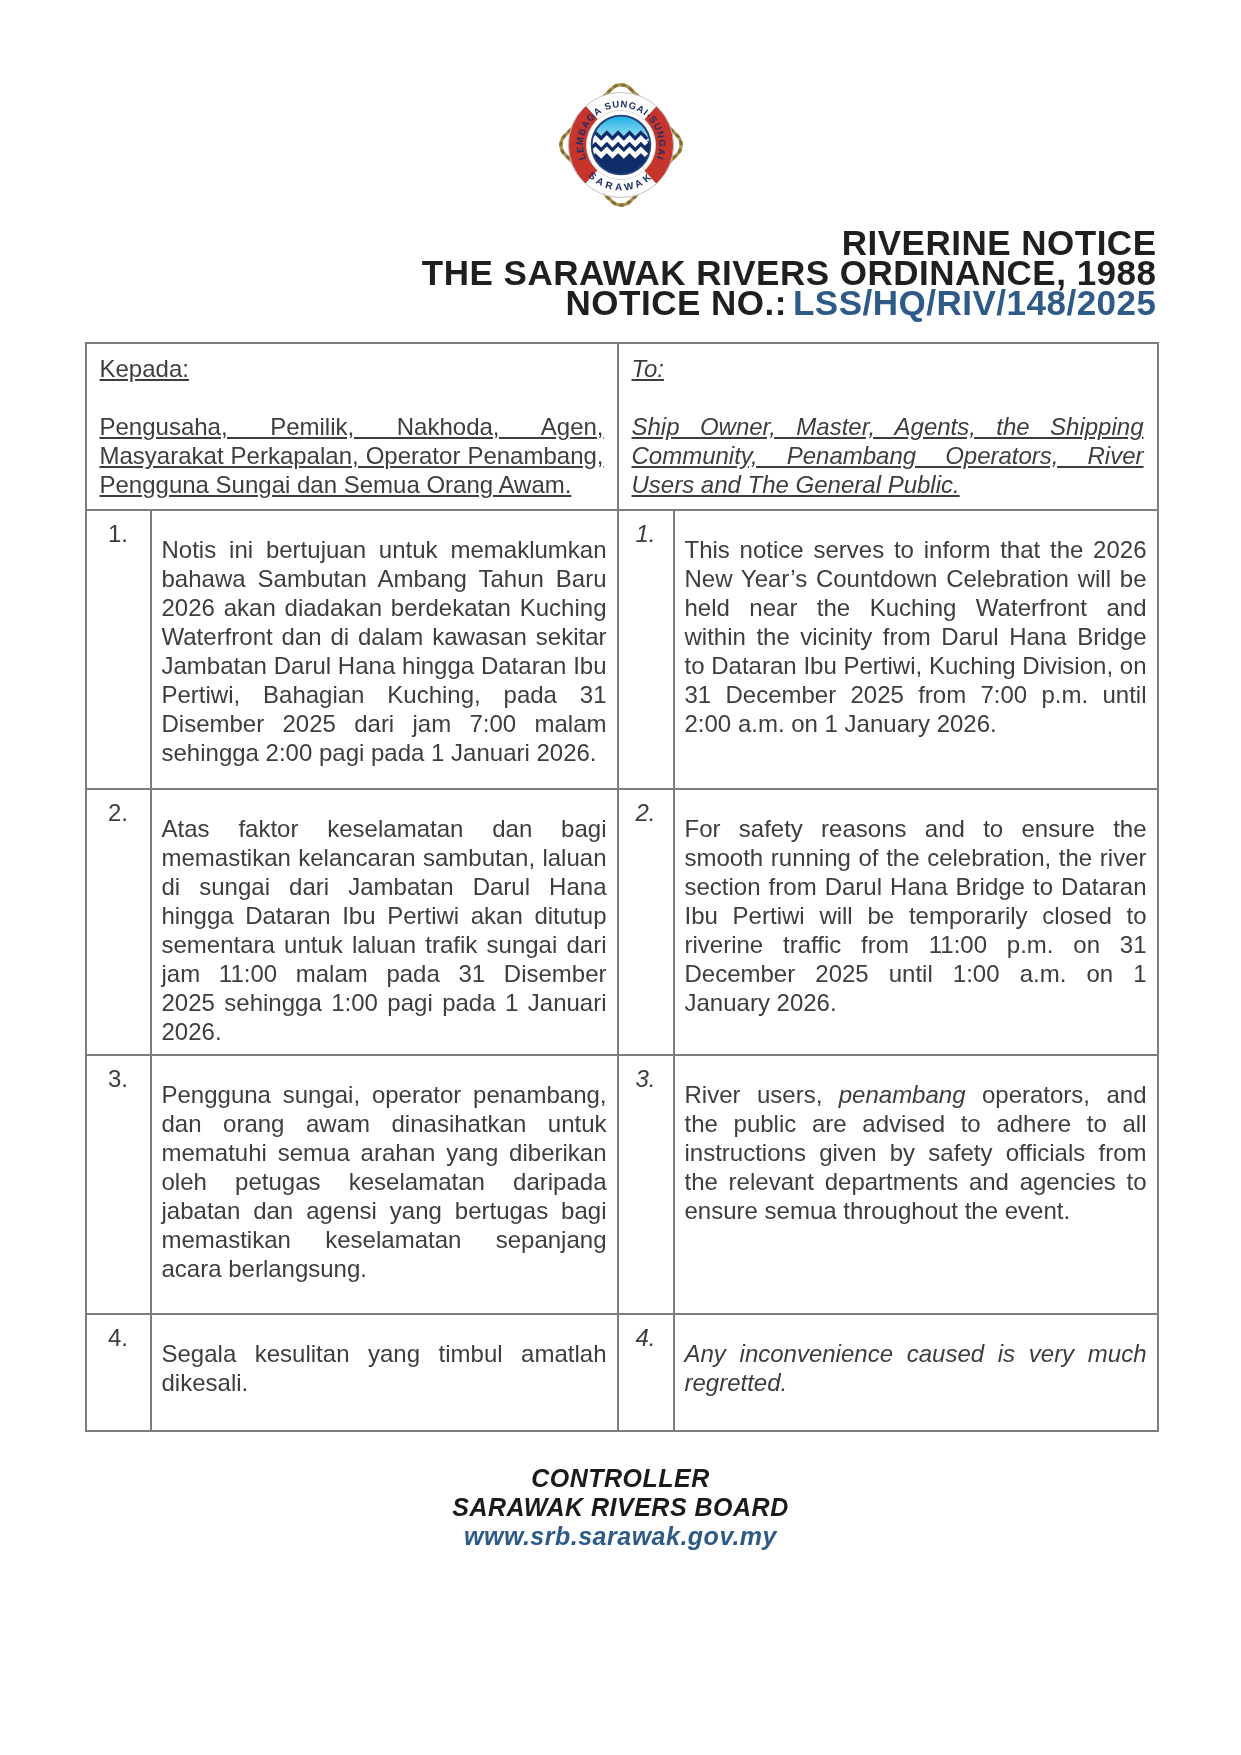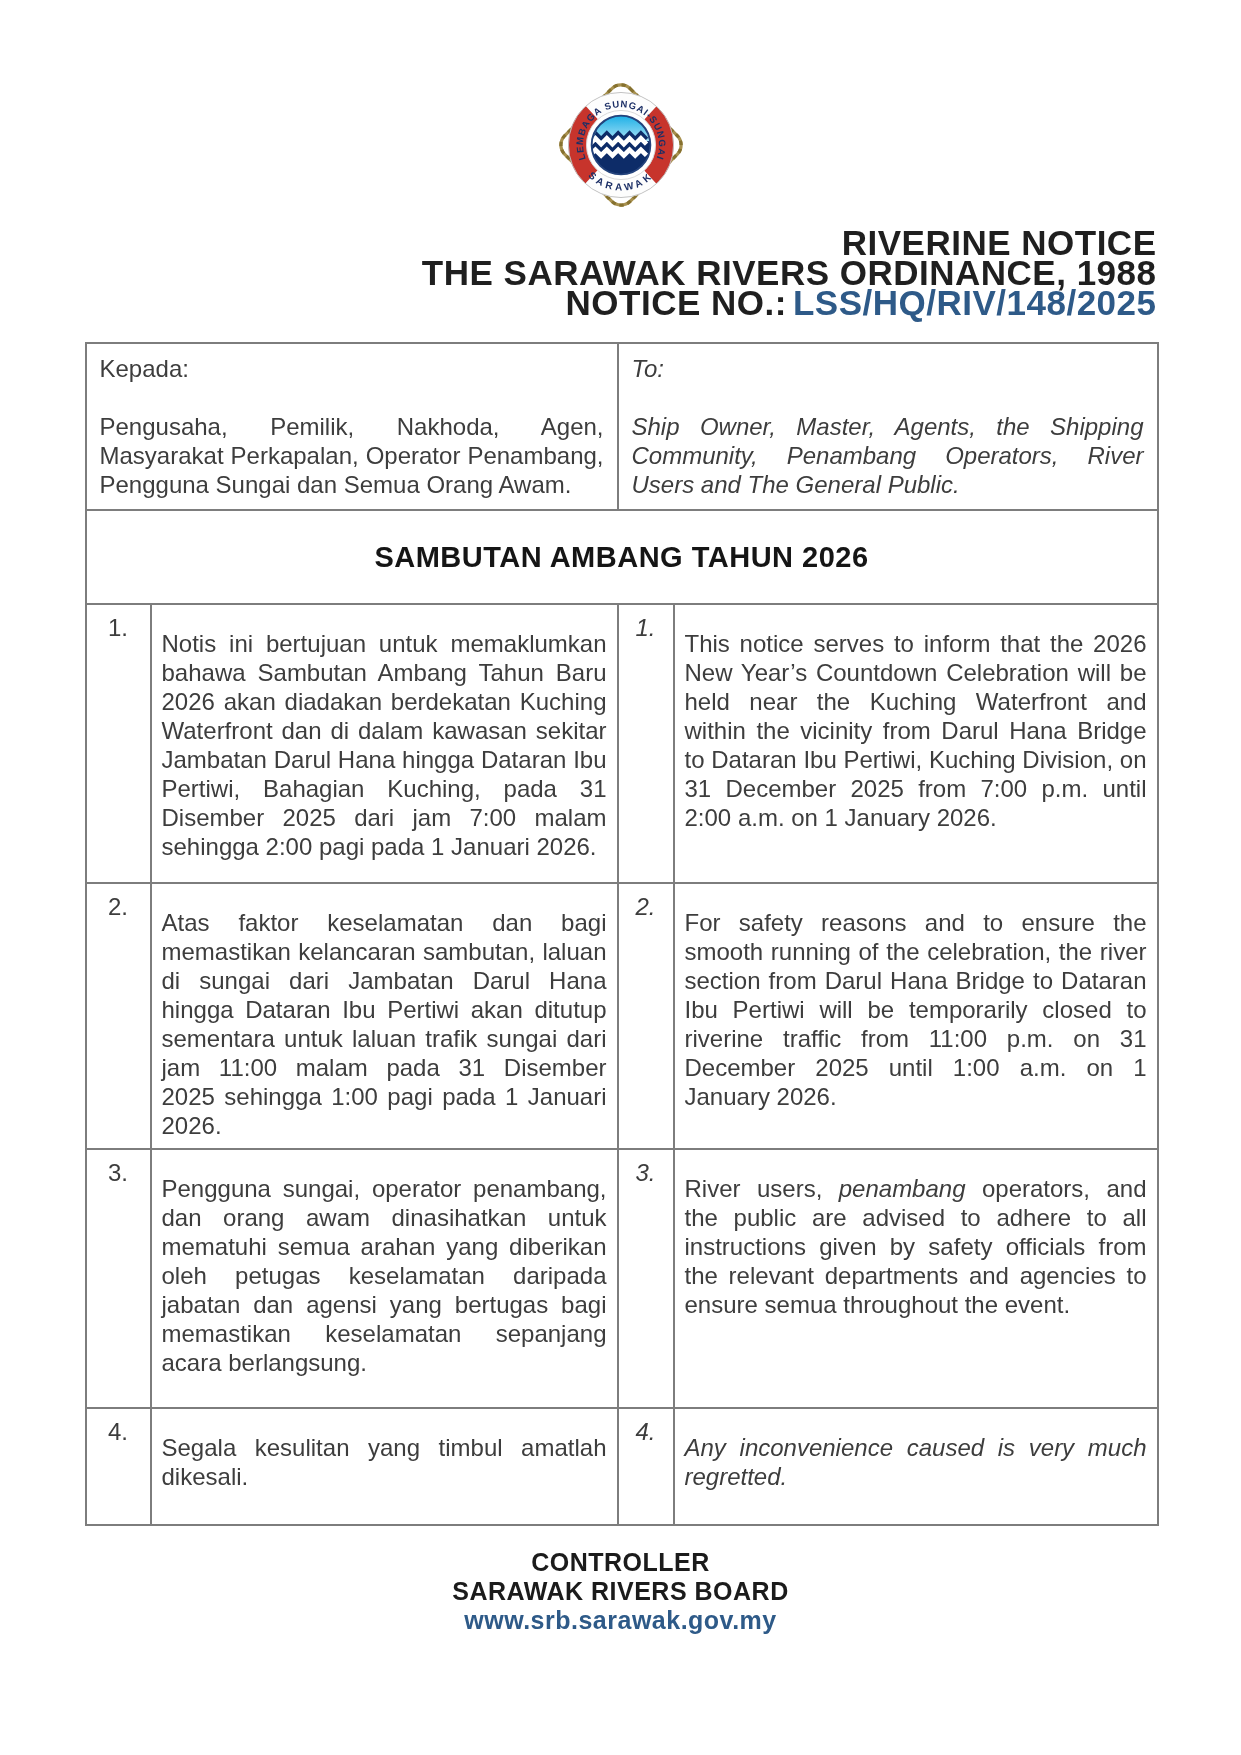--- a/index.html
+++ b/index.html
@@ -52,36 +52,37 @@
     text-align: center;
     vertical-align: middle !important;
     font-weight: bold;
     font-size: 29px;
     color: #151515;
     letter-spacing: 0.5px;
   }
   .j { text-align: justify; margin: 0; }
   .it { font-style: italic; }
 
-  tr.row-recipients { height: 160px; }
+  tr.row-recipients { height: 160px; text-decoration: underline; }
   tr.row-title      { height: 94px; }
   tr.row-item-1     { height: 279px; }
   tr.row-item-2     { height: 254px; }
   tr.row-item-3     { height: 259px; }
   tr.row-item-4     { height: 117px; }
 
   
   .footer-block {
-    margin-top: 22px;
+    margin-top: 32px;
     text-align: center;
     font-weight: bold;
     font-size: 25px;
     line-height: 29px;
     color: #1b1b1b;
     letter-spacing: 0.5px;
+    font-style: italic;
   }
   .footer-site { color: var(--accent_blue, #2e5a88); }
 
   .ring-text {
     font-family: "Liberation Sans", "DejaVu Sans", sans-serif;
     font-weight: bold;
     fill: #1c2f66;
   }
 </style>
 </head>
@@ -154,23 +155,20 @@
       <td colspan="2" class="recip-cell">
         <div class="recip-label">Kepada:</div>
         <p class="j">Pengusaha, Pemilik, Nakhoda, Agen, Masyarakat Perkapalan, Operator Penambang, Pengguna Sungai dan Semua Orang Awam.</p>
       </td>
       <td colspan="2" class="recip-cell it">
         <div class="recip-label">To:</div>
         <p class="j">Ship Owner, Master, Agents, the Shipping Community, Penambang Operators, River Users and The General Public.</p>
       </td>
     </tr>
 
-    <tr class="row-title">
-      <td colspan="4" class="title-cell">SAMBUTAN AMBANG TAHUN 2026</td>
-    </tr>
 
     <tr class="row-item-1">
       <td class="num-cell">1.</td>
       <td class="cell">
             <p class="j">Notis ini bertujuan untuk memaklumkan bahawa Sambutan Ambang Tahun Baru 2026 akan diadakan berdekatan Kuching Waterfront dan di dalam kawasan sekitar Jambatan Darul Hana hingga Dataran Ibu Pertiwi, Bahagian Kuching, pada 31 Disember 2025 dari jam 7:00 malam sehingga 2:00 pagi pada 1 Januari 2026.</p>
           </td>
       <td class="num-cell it">1.</td>
       <td class="cell">
             <p class="j">This notice serves to inform that the 2026 New Year’s Countdown Celebration will be held near the Kuching Waterfront and within the vicinity from Darul Hana Bridge to Dataran Ibu Pertiwi, Kuching Division, on 31 December 2025 from 7:00 p.m. until 2:00 a.m. on 1 January 2026.</p>
           </td>

